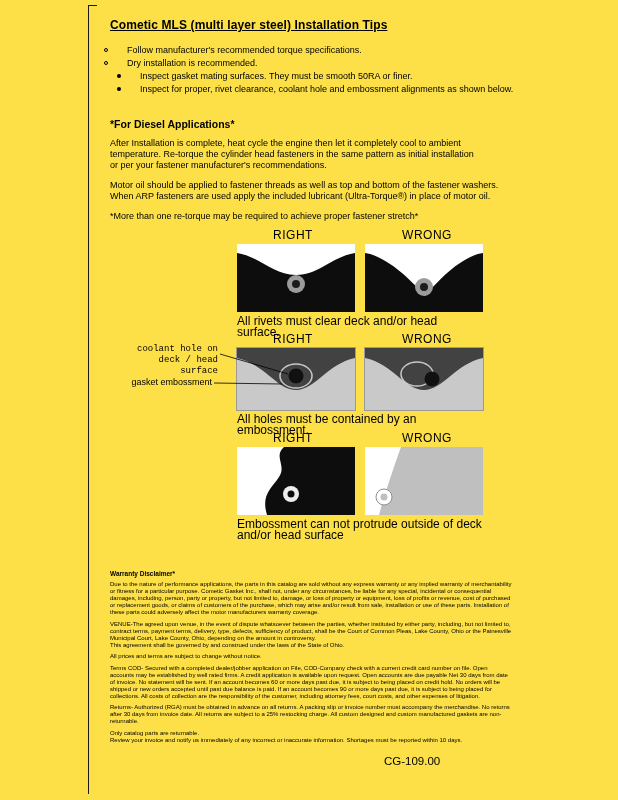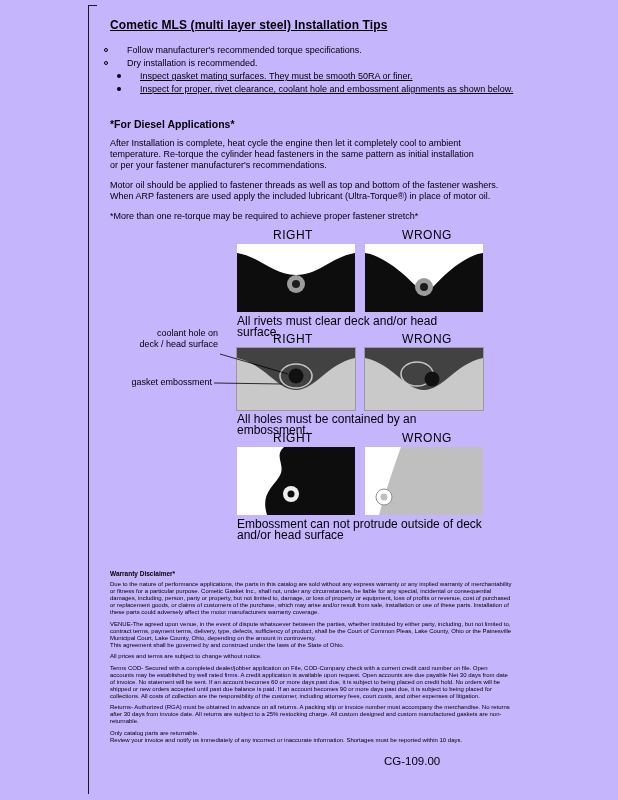--- a/index.html
+++ b/index.html
@@ -1,50 +1,50 @@
 <!DOCTYPE html>
 <html><head>
 <meta charset="utf-8">
 <style>
   * { box-sizing: border-box; }
   html, body { margin: 0; padding: 0; background: #fff; }
   .page {
-    position: relative; width: 618px; height: 800px; background: #c4b5fd;
+    position: relative; width: 618px; height: 800px; background: #fde047;
     font-family: "Liberation Sans", "DejaVu Sans", sans-serif; color: #000;
     overflow: hidden;
   }
   .vrule { position: absolute; left: 88px; top: 5px; width: 1px; height: 789px; background: #1a1a1a; }
   .htick { position: absolute; left: 88px; top: 5px; width: 9px; height: 1px; background: #1a1a1a; }
 
   .title {
     position: absolute; left: 110px; top: 18px; margin: 0;
     font-size: 12px; font-weight: 700; text-decoration: underline; letter-spacing: .1px;
   }
 
   .bullets { position: absolute; left: 104px; top: 44px; width: 460px; font-size: 9px; line-height: 13px; }
   .bullet-row { display: flex; align-items: flex-start; gap: 14px; }
-  .bullet-row.sub { margin-left: 13px; text-decoration: underline; }
+  .bullet-row.sub { margin-left: 13px; }
   .marker-circle { flex: none; width: 4px; height: 4px; border: 1px solid #000; border-radius: 50%; margin: 4px 5px 0 0; }
   .marker-dot { flex: none; width: 4px; height: 4px; background: #000; border-radius: 50%; margin: 4px 5px 0 0; }
 
   .diesel { position: absolute; left: 110px; top: 118px; width: 436px; }
   .diesel h2 { margin: 0 0 8px; font-size: 10.5px; font-weight: 700; }
   .diesel p { margin: 0 0 9px; font-size: 9px; line-height: 11px; white-space: pre-line; }
 
   .diagram-block { position: absolute; left: 237px; width: 246px; }
   .block1 { top: 228px; } .block2 { top: 332px; } .block3 { top: 431px; }
   .labels-row { display: flex; gap: 22px; margin-bottom: 2px; }
   .dlabel { width: 118px; text-align: center; font-size: 12px; letter-spacing: .5px; line-height: 14px; }
   .images-row { display: flex; gap: 10px; }
   .dimg { display: block; }
   .block2 .dimg { outline: 1px solid #9a9a9a; }
   .caption { margin-top: 4px; font-size: 12px; line-height: 11px; white-space: pre-line; }
 
   .callout { position: absolute; font-size: 9px; line-height: 11px; text-align: right; white-space: pre-line; }
-  .callout-1 { left: 126px; top: 328px; width: 92px; }
+  .callout-1 { left: 126px; top: 344px; width: 92px; font-family: Liberation Mono, monospace; }
   .callout-2 { left: 116px; top: 377px; width: 96px; }
   .callout-lines { position: absolute; left: 210px; top: 340px; }
 
   .warranty { position: absolute; left: 110px; top: 570px; width: 402px; }
   .warranty h3 { margin: 0 0 4px; font-size: 6.5px; font-weight: 700; }
   .warranty p { margin: 0 0 4.5px; font-size: 6px; line-height: 7px; white-space: pre-line; }
 
   .footer-code { position: absolute; left: 384px; top: 755px; font-size: 11.5px; }
 </style>
 </head>

